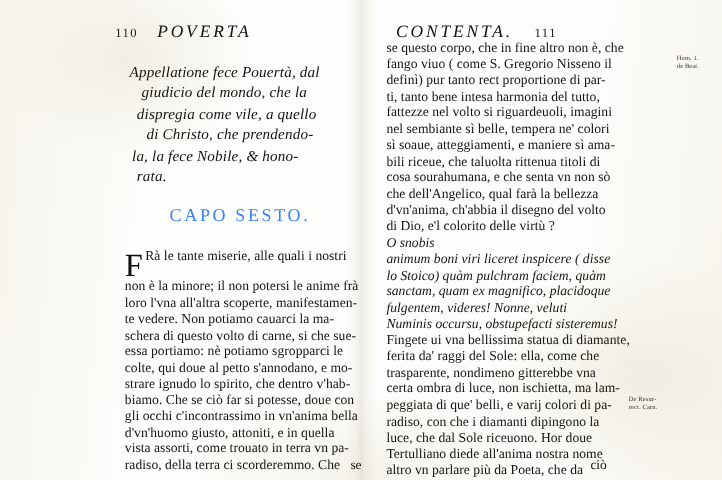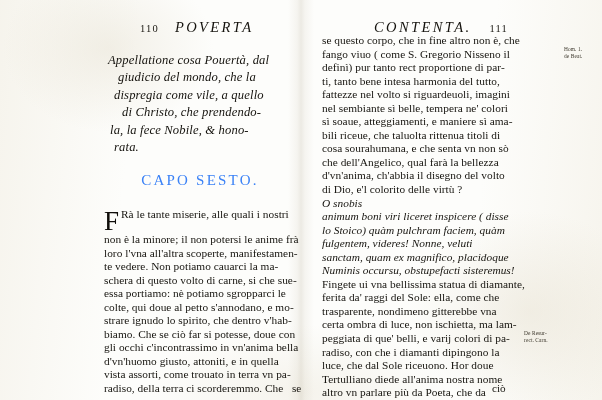--- a/index.html
+++ b/index.html
@@ -44,21 +44,20 @@
         rgba(255,255,255,0) 100%);
     pointer-events: none;
   }
 
   
   .runhead {
     position: absolute;
     top: 18px;
     height: 16px;
     white-space: nowrap;
-    margin-left: 44px;
   }
   .folio {
     font-family: "Liberation Serif", serif;
     font-size: 10.5px;
     letter-spacing: 1.2px;
     color: #1a1812;
   }
   .headword {
     font-family: "Liberation Serif", serif;
     font-style: italic;
@@ -179,21 +178,21 @@
 
   <div class="paper-tone"></div>
   <div class="gutter"></div>
 
   <div class="runhead runhead-left">
     <span class="folio">110</span>
     <span class="headword">POVERTA</span>
   </div>
 
   <div class="argument">
-    <span class="ln i1">Appellatione cosa Pouertà, dal</span>
+    <span class="ln i1">Appellatione fece Pouertà, dal</span>
     <span class="ln i2">giudicio del mondo, che la</span>
     <span class="ln i3">dispregia come vile, a quello</span>
     <span class="ln i4">di Christo, che prendendo-</span>
     <span class="ln i5">la, la fece Nobile, &amp; hono-</span>
     <span class="ln i6">rata.</span>
   </div>
 
   <div class="chapter-head">CAPO SESTO.</div>
 
   <div class="body body-left">
@@ -232,22 +231,22 @@
     <span class="ln">sì soaue, atteggiamenti, e maniere sì ama-</span>
     <span class="ln">bili riceue, che taluolta rittenua titoli di</span>
     <span class="ln">cosa sourahumana, e che senta vn non sò</span>
     <span class="ln">che dell'Angelico, qual farà la bellezza</span>
     <span class="ln">d'vn'anima, ch'abbia il disegno del volto</span>
     <span class="ln">di Dio, e'l colorito delle virtù ?</span>
 
     <span class="ln latin">O snobis</span>
     <span class="ln latin">animum boni viri liceret inspicere ( disse</span>
     <span class="ln latin">lo Stoico) quàm pulchram faciem, quàm</span>
+    <span class="ln latin">sanctam, quam ex magnifico, placidoque</span>
     <span class="ln latin">fulgentem, videres! Nonne, veluti</span>
-    <span class="ln latin">sanctam, quam ex magnifico, placidoque</span>
     <span class="ln latin">Numinis occursu, obstupefacti sisteremus!</span>
 
     <span class="ln">Fingete ui vna bellissima statua di diamante,</span>
     <span class="ln">ferita da' raggi del Sole: ella, come che</span>
     <span class="ln">trasparente, nondimeno gitterebbe vna</span>
     <span class="ln">certa ombra di luce, non ischietta, ma lam-</span>
     <span class="ln">peggiata di que' belli, e varij colori di pa-</span>
     <span class="ln">radiso, con che i diamanti dipingono la</span>
     <span class="ln">luce, che dal Sole riceuono. Hor doue</span>
     <span class="ln">Tertulliano diede all'anima nostra nome</span>

